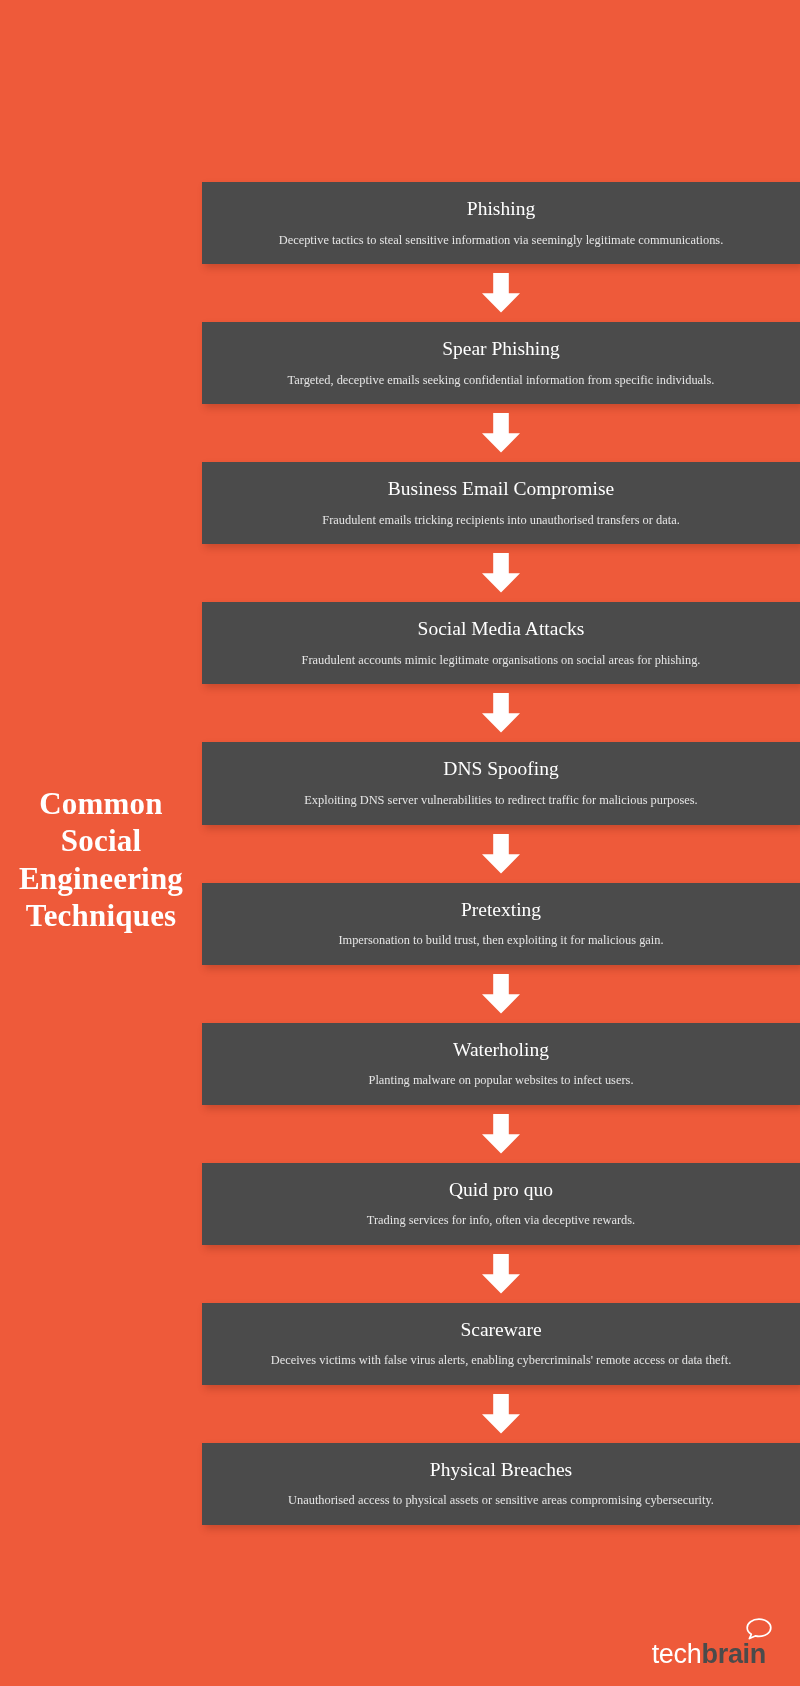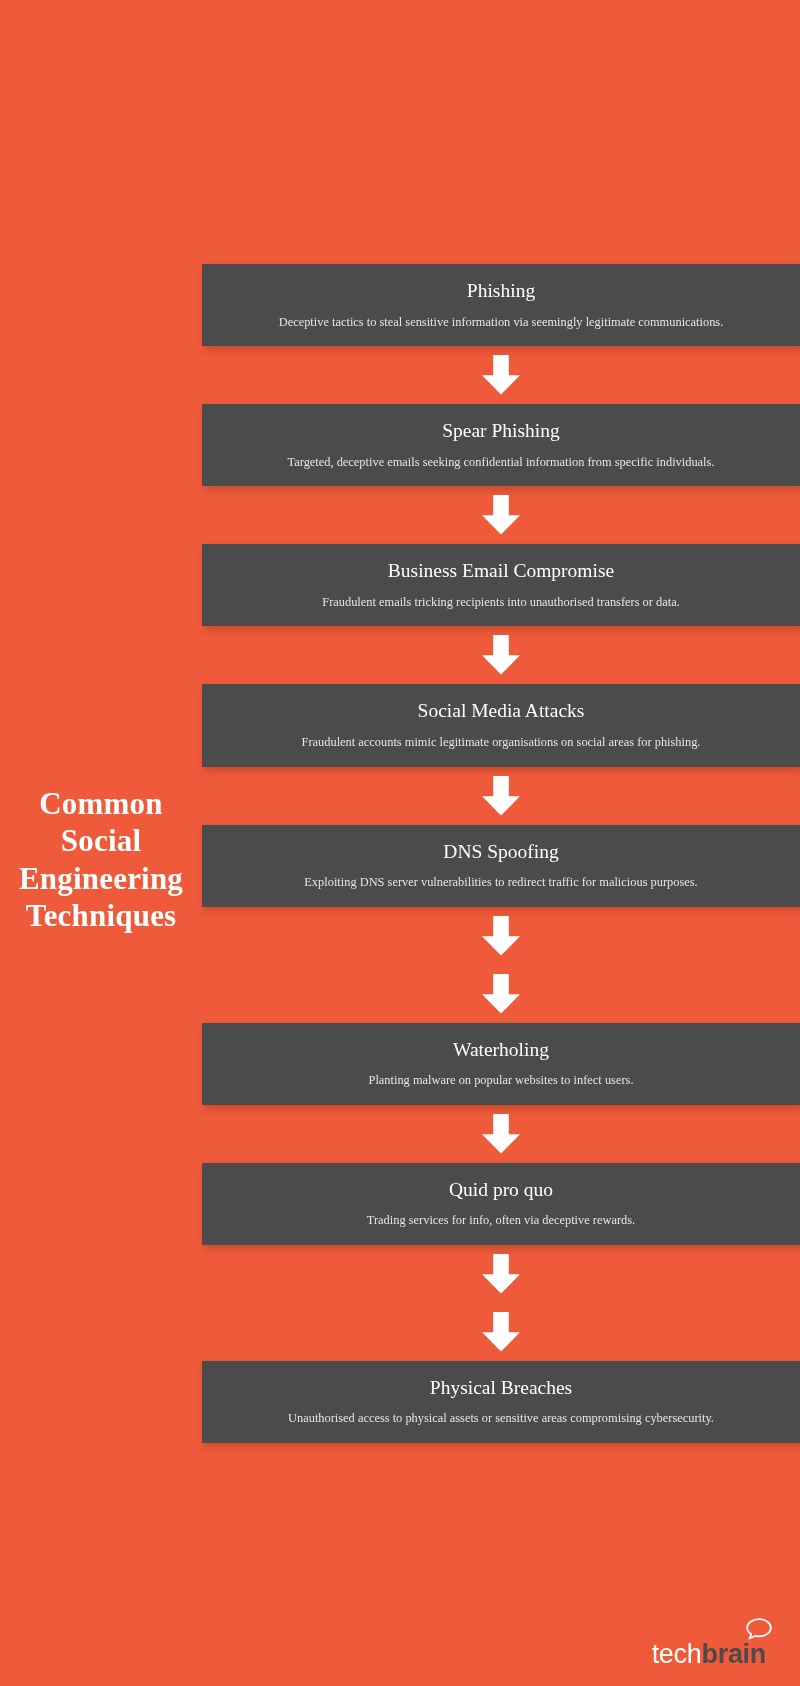--- a/index.html
+++ b/index.html
@@ -167,20 +167,24 @@
           <div class="card-title">DNS Spoofing</div>
           <div class="card-desc">Exploiting DNS server vulnerabilities to redirect traffic for malicious purposes.</div>
         </div>
         <div class="arrow-wrap">
           <svg width="42" height="40" viewBox="0 0 42 40" aria-hidden="true">
             <path d="M13.2 0 L28.8 0 L28.8 20.2 L40 20.2 L21 39.6 L2 20.2 L13.2 20.2 Z" fill="#ffffff"></path>
           </svg>
         </div>
       </div>
       <div class="step">
+        <div class="card">
+          <div class="card-title">Pretexting</div>
+          <div class="card-desc">Impersonation to build trust, then exploiting it for malicious gain.</div>
+        </div>
         <div class="arrow-wrap">
           <svg width="42" height="40" viewBox="0 0 42 40" aria-hidden="true">
             <path d="M13.2 0 L28.8 0 L28.8 20.2 L40 20.2 L21 39.6 L2 20.2 L13.2 20.2 Z" fill="#ffffff"></path>
           </svg>
         </div>
       </div>
       <div class="step">
         <div class="card">
           <div class="card-title">Waterholing</div>
           <div class="card-desc">Planting malware on popular websites to infect users.</div>
@@ -196,20 +200,24 @@
           <div class="card-title">Quid pro quo</div>
           <div class="card-desc">Trading services for info, often via deceptive rewards.</div>
         </div>
         <div class="arrow-wrap">
           <svg width="42" height="40" viewBox="0 0 42 40" aria-hidden="true">
             <path d="M13.2 0 L28.8 0 L28.8 20.2 L40 20.2 L21 39.6 L2 20.2 L13.2 20.2 Z" fill="#ffffff"></path>
           </svg>
         </div>
       </div>
       <div class="step">
+        <div class="card">
+          <div class="card-title">Scareware</div>
+          <div class="card-desc">Deceives victims with false virus alerts, enabling cybercriminals' remote access or data theft.</div>
+        </div>
         <div class="arrow-wrap">
           <svg width="42" height="40" viewBox="0 0 42 40" aria-hidden="true">
             <path d="M13.2 0 L28.8 0 L28.8 20.2 L40 20.2 L21 39.6 L2 20.2 L13.2 20.2 Z" fill="#ffffff"></path>
           </svg>
         </div>
       </div>
       <div class="step">
         <div class="card">
           <div class="card-title">Physical Breaches</div>
           <div class="card-desc">Unauthorised access to physical assets or sensitive areas compromising cybersecurity.</div>

